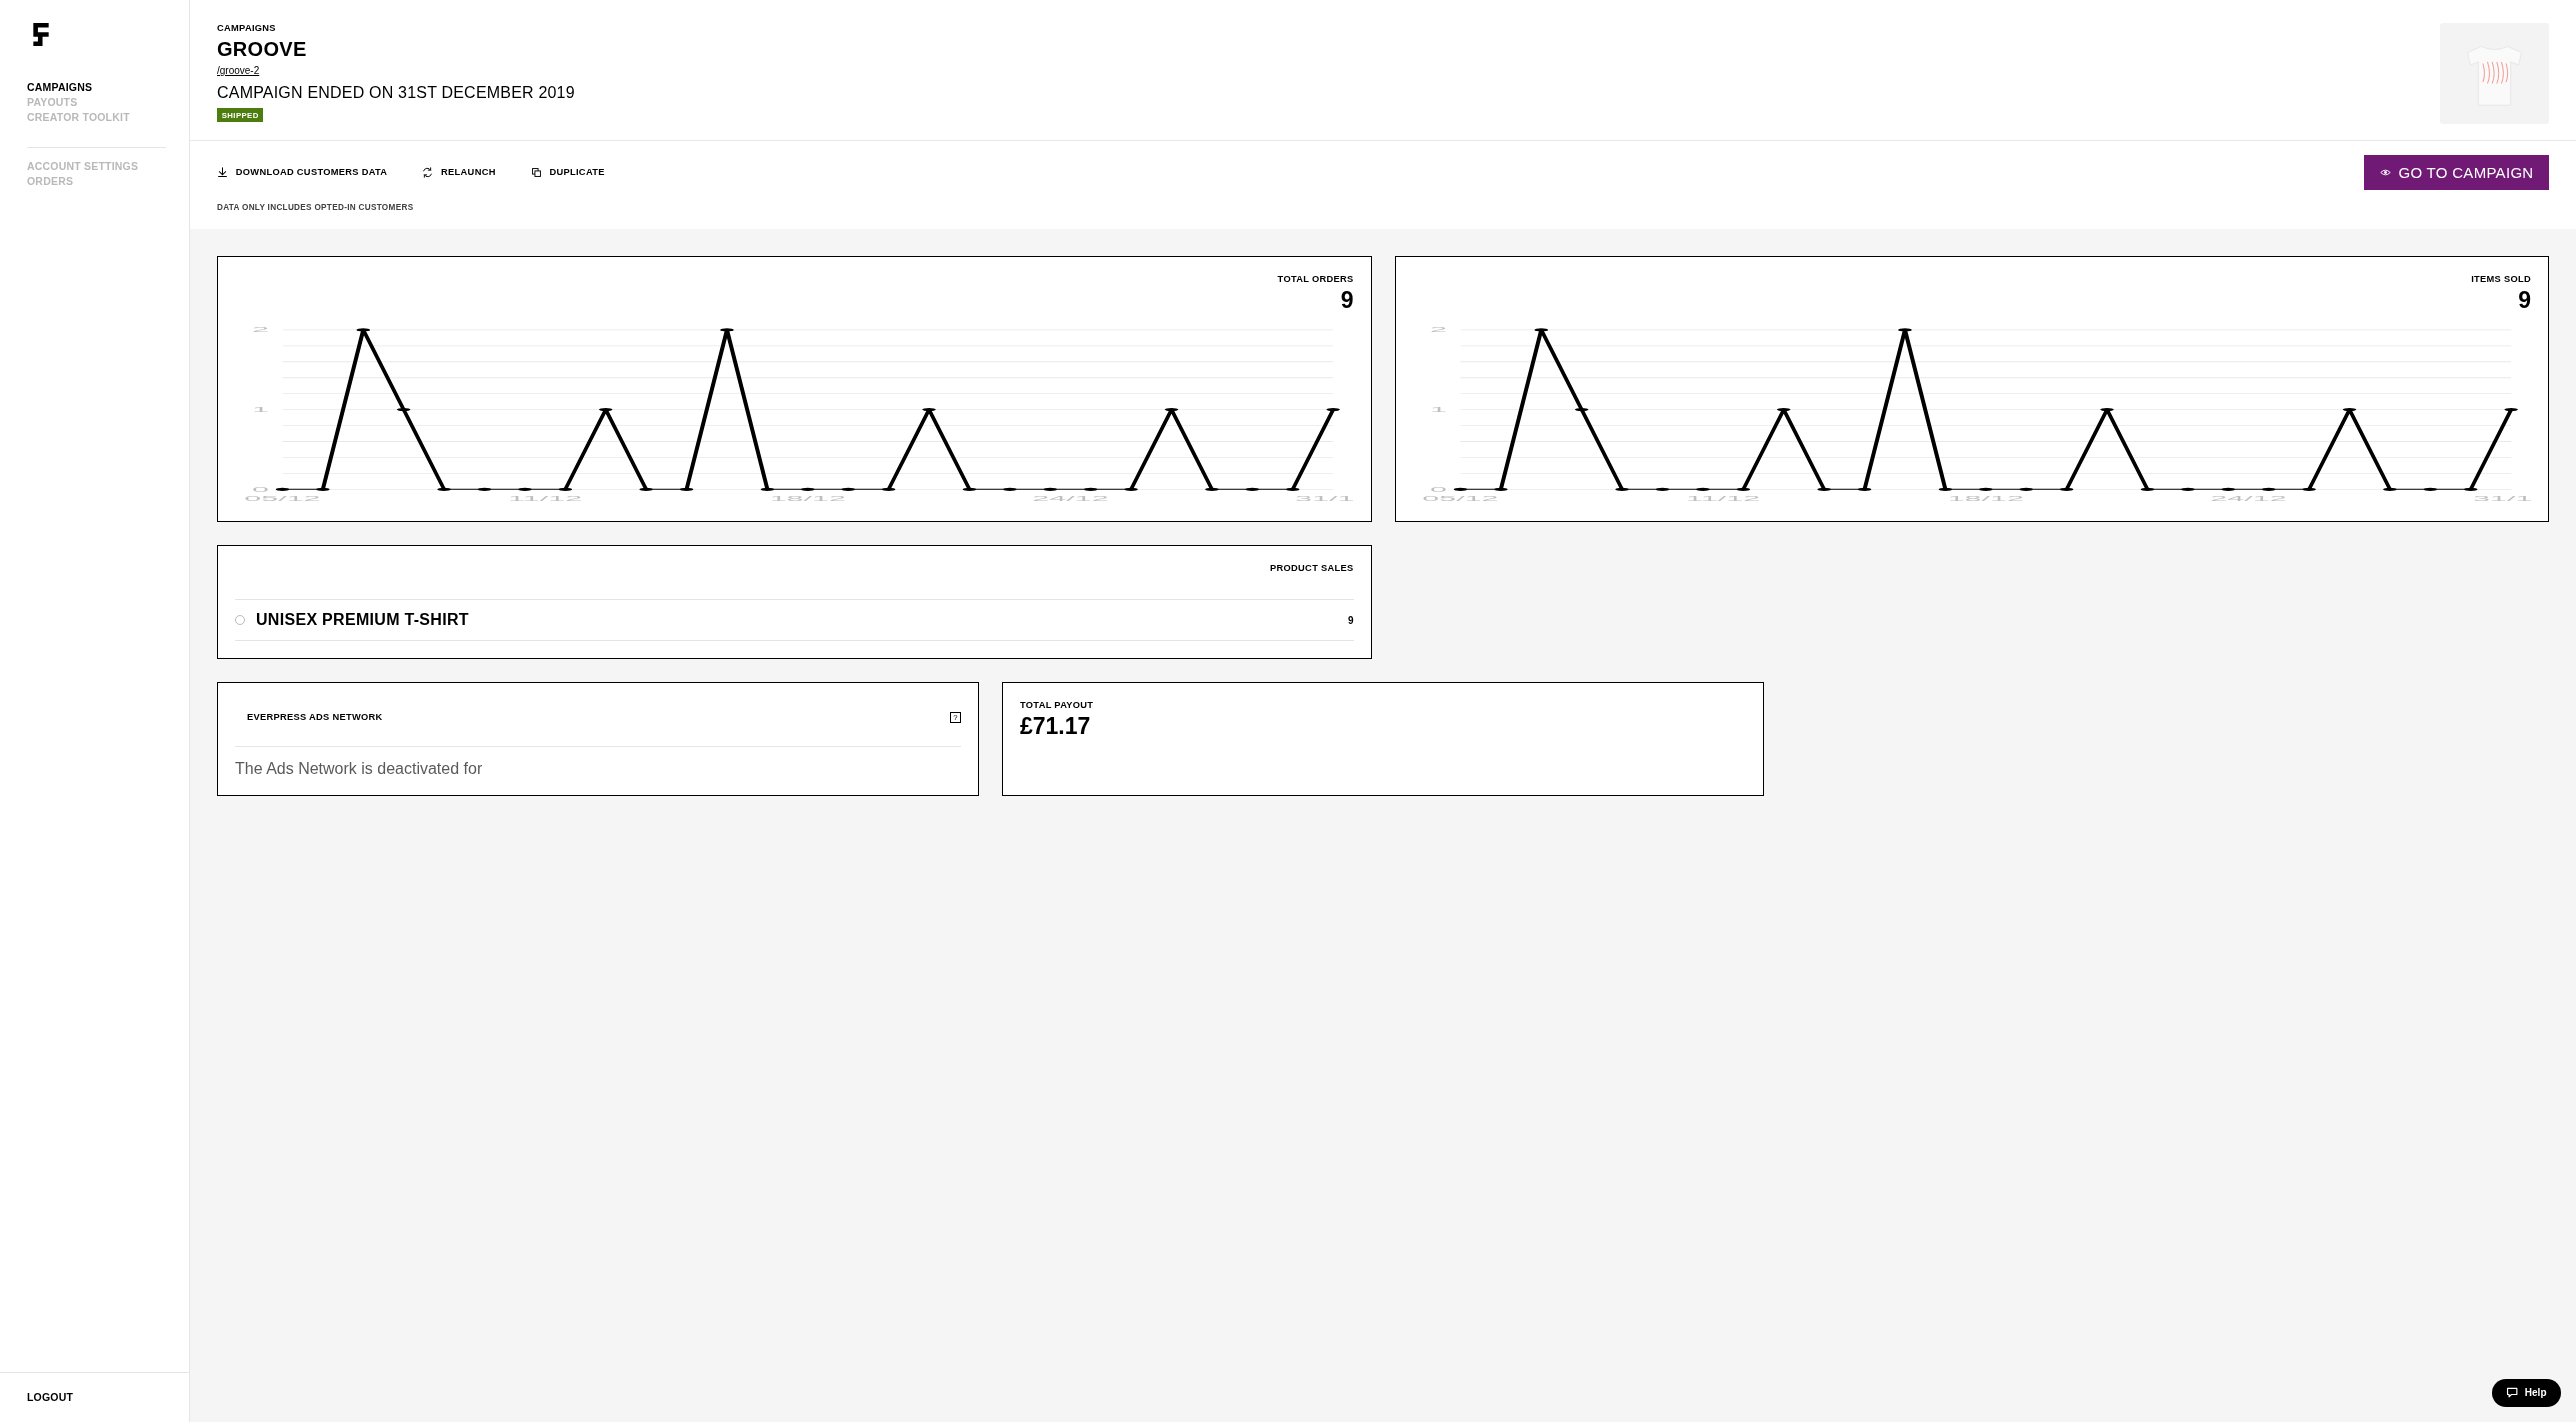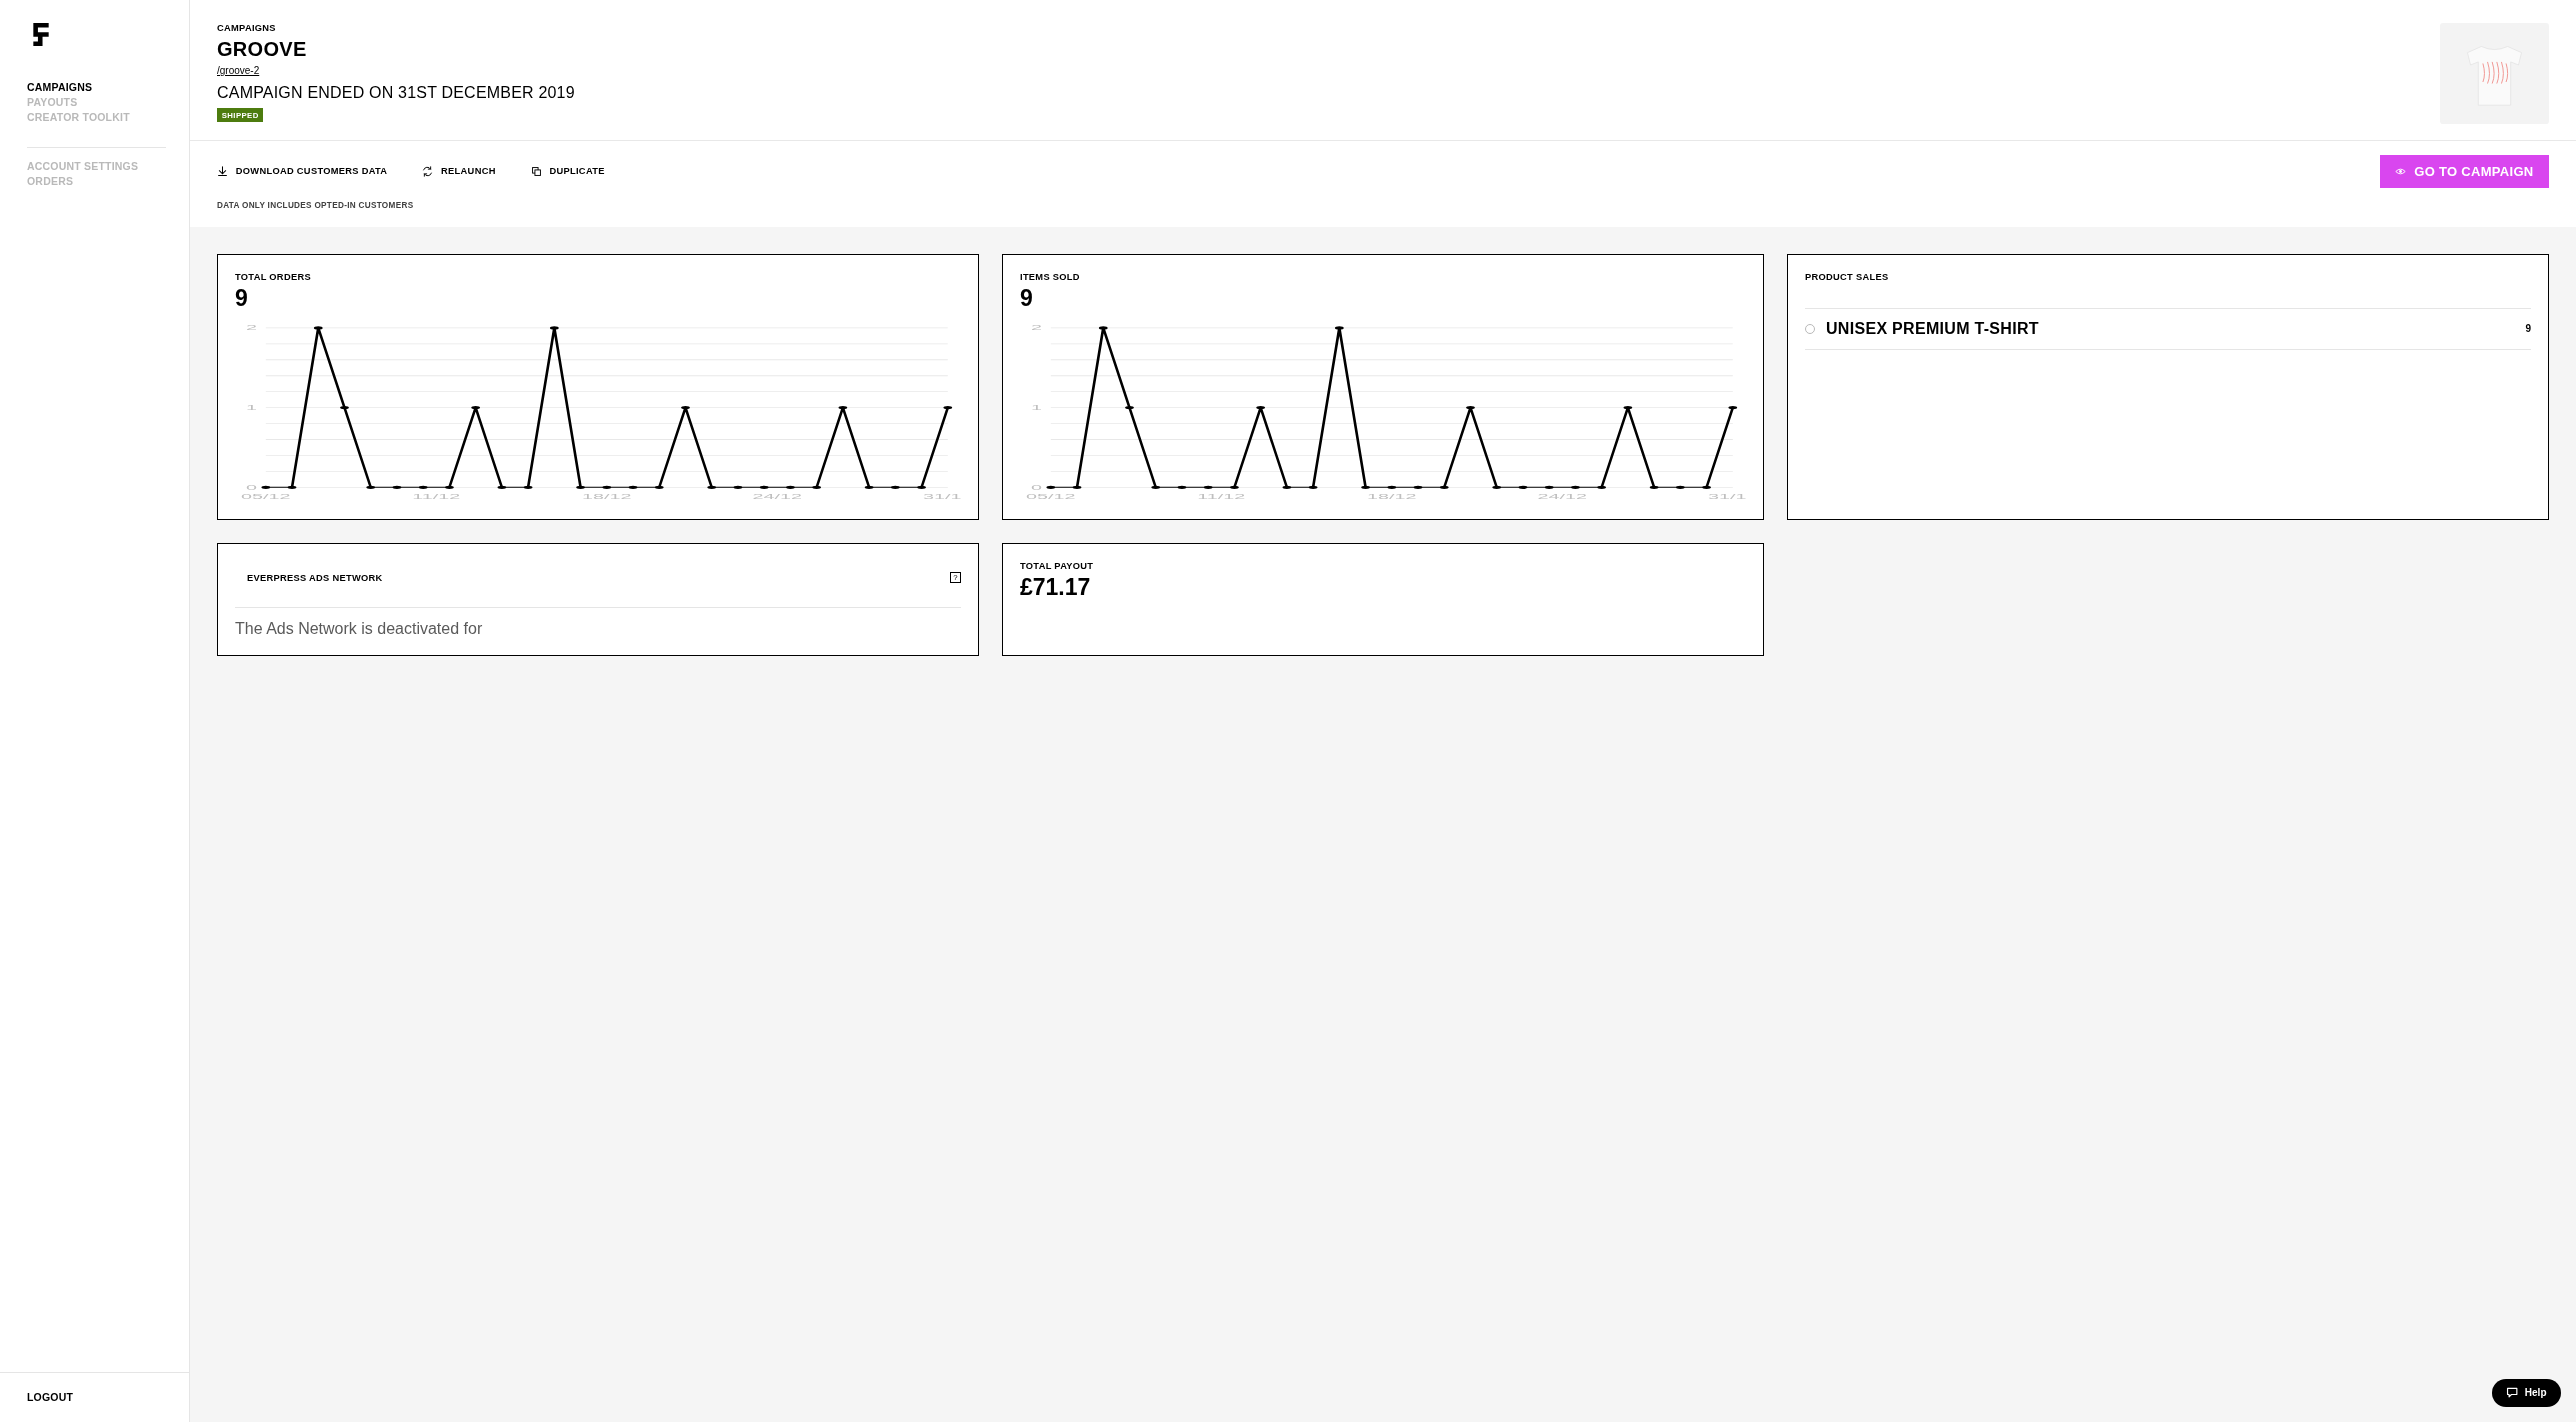--- a/index.html
+++ b/index.html
@@ -64,28 +64,28 @@
   border-top: 0.8px solid #e8e8e8;
   padding: 14px 27px 7.8px 27px;
   display: flex;
   align-items: center;
   gap: 35px;
 }
 .tool { display: inline-flex; align-items: center; gap: 7.8px; font-size: 9.3px; font-weight: 600; letter-spacing: 0.3px; cursor: pointer; }
 .tool svg { width: 11px; height: 11px; }
 .toolbar-spacer { flex: 1; }
 .primary-btn {
-  background: #d946ef; color: #fff; padding: 9.3px 15.5px; font-size: 13px; font-weight: 700;
+  background: #701a75; color: #fff; padding: 9.3px 15.5px; font-size: 15px; font-weight: 400;
   letter-spacing: 0.3px; display: inline-flex; align-items: center; gap: 7.8px; cursor: pointer;
 }
 .primary-btn svg { width: 11px; height: 11px; }
 .note { font-size: 8.2px; font-weight: 600; letter-spacing: 0.3px; color: #414141; padding: 0 27px 17px 27px; margin-top: 4.7px; }
 
 .content { background: #f5f5f5; padding: 27px; flex: 1; }
-.cards { display: grid; grid-template-columns: repeat(3, 1fr); gap: 23px; }
+.cards { display: grid; grid-template-columns: repeat(2, 1fr); gap: 23px; text-align: right; }
 .card { background: #fff; border: 0.8px solid #000; padding: 17px; }
 .card-title { font-size: 9.3px; font-weight: 600; letter-spacing: 0.3px; margin-bottom: 3.1px; }
 .big-num { font-size: 23px; font-weight: 700; margin-bottom: 11px; }
 .chart-area { position: relative; height: 179px; }
 .chart-area svg { width: 100%; height: 100%; }
 
 .sales-row {
   display: flex; align-items: center; justify-content: space-between;
   border-top: 0.8px solid #e5e5e5; border-bottom: 0.8px solid #e5e5e5;
   padding: 11px 0; margin-top: 26.4px;

